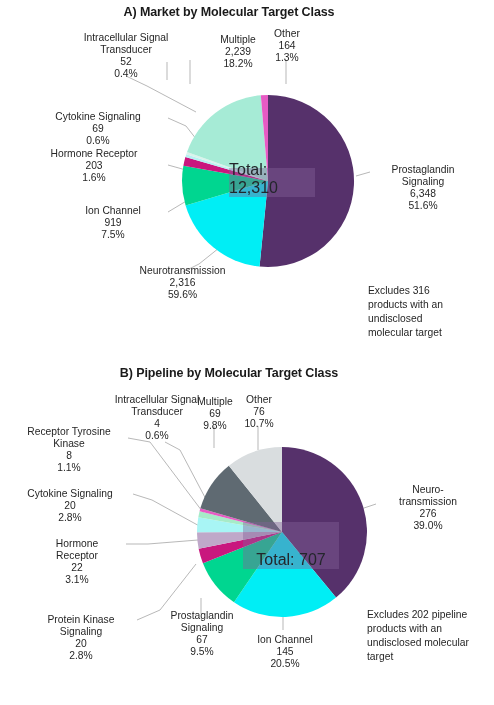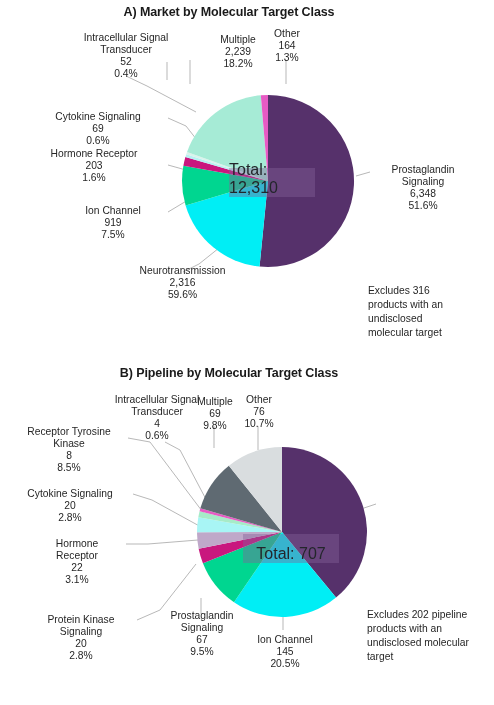--- a/index.html
+++ b/index.html
@@ -153,24 +153,28 @@
         <path d="M86,86 L6.92,117.17 A85,85 0 0,1 2.66,102.70 Z" fill="#C9177E"></path>
         <path d="M86,86 L2.66,102.70 A85,85 0 0,1 1.00,86.19 Z" fill="#BFA8C9"></path>
         <path d="M86,86 L1.00,86.19 A85,85 0 0,1 2.31,71.16 Z" fill="#A8F5F5"></path>
         <path d="M86,86 L2.31,71.16 A85,85 0 0,1 3.57,65.25 Z" fill="#A6EBC8"></path>
         <path d="M86,86 L3.57,65.25 A85,85 0 0,1 4.36,62.33 Z" fill="#E75BC4"></path>
         <path d="M86,86 L4.36,62.33 A85,85 0 0,1 32.86,19.66 Z" fill="#5F6A72"></path>
         <path d="M86,86 L32.86,19.66 A85,85 0 0,1 86.00,1.00 Z" fill="#D9DDDF"></path>
       </svg>
   </div>
 
-  <div class="total-box" style="left:243px;top:176px;width:96px;height:29px;">
+  <div class="total-box" style="left:243px;top:164px;width:96px;height:47px;">
     <span>Total: 707</span>
   </div>
 
+  <div class="lbl c" style="left:366px;top:126px;width:124px;">Neuro-
+transmission
+276
+39.0%</div>
 
   <div class="lbl c" style="left:236px;top:276px;width:98px;">Ion Channel
 145
 20.5%</div>
 
   <div class="lbl c" style="left:146px;top:252px;width:112px;">Prostaglandin
 Signaling
 67
 9.5%</div>
 
@@ -184,21 +188,21 @@
 22
 3.1%</div>
 
   <div class="lbl c" style="left:6px;top:130px;width:128px;">Cytokine Signaling
 20
 2.8%</div>
 
   <div class="lbl c" style="left:8px;top:68px;width:122px;">Receptor Tyrosine
 Kinase
 8
-8.5%</div>
+1.1%</div>
 
   <div class="lbl c" style="left:92px;top:36px;width:130px;">Intracellular Signal
 Transducer
 4
 0.6%</div>
 
   <div class="lbl c" style="left:180px;top:38px;width:70px;">Multiple
 69
 9.8%</div>
 

